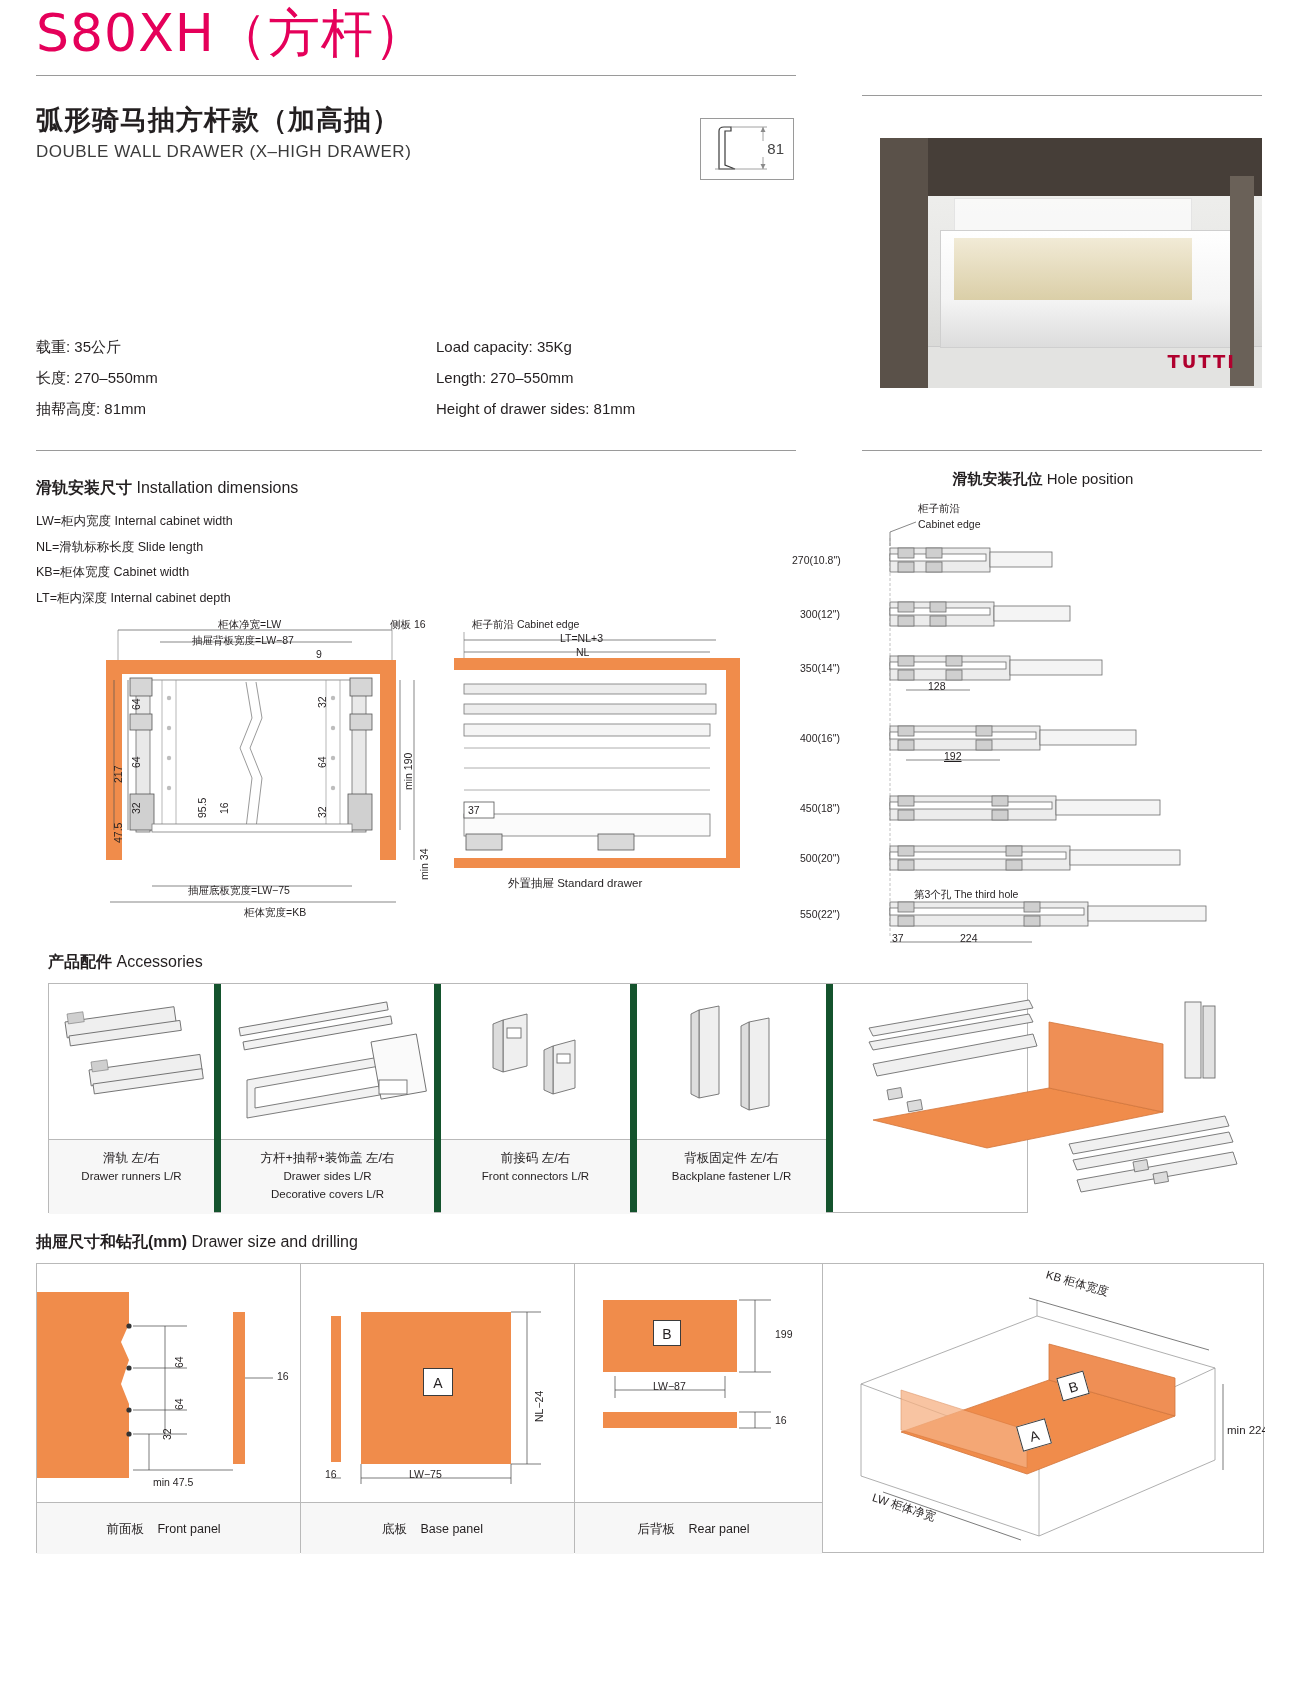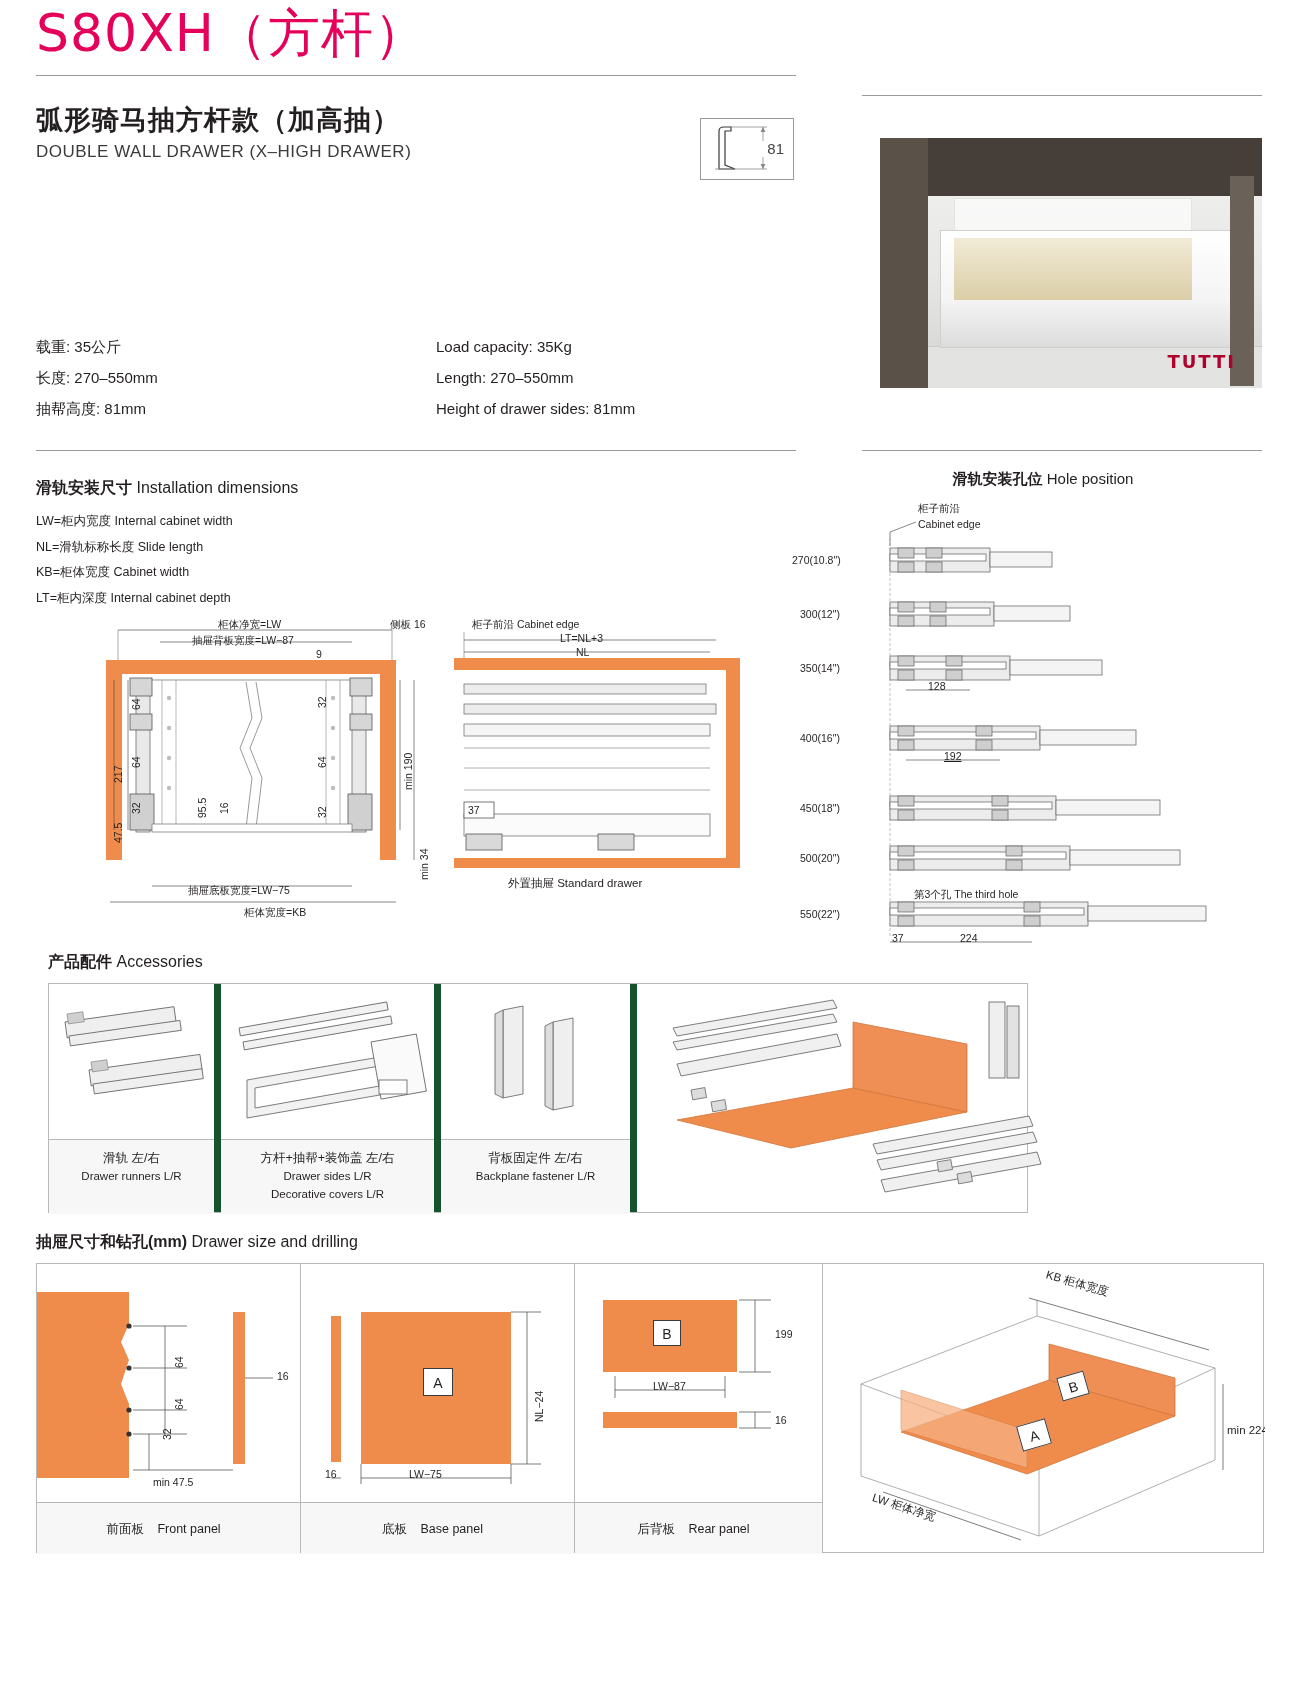--- a/index.html
+++ b/index.html
@@ -412,20 +412,38 @@
             </g>
           </svg>
         </div>
         <div class="acc-cap">
           <div class="zh">方杆+抽帮+装饰盖  左/右</div>
           <div>Drawer sides  L/R</div>
           <div>Decorative covers  L/R</div>
         </div>
       </div>
 
+      <div class="acc-cell" style="width:196px;">
+        <div class="acc-img">
+          <svg width="196" height="155" viewBox="0 0 196 155">
+            <g stroke="#6e6e6e" stroke-width="0.9" fill="#efefef">
+              <path d="M62 36 L86 30 L86 82 L62 88 Z"></path>
+              <path d="M62 36 L62 88 L52 84 L52 40 Z" fill="#dcdcdc"></path>
+              <rect x="66" y="44" width="14" height="10" fill="#ffffff"></rect>
+              <path d="M112 62 L134 56 L134 104 L112 110 Z"></path>
+              <path d="M112 62 L112 110 L103 106 L103 66 Z" fill="#dcdcdc"></path>
+              <rect x="116" y="70" width="13" height="9" fill="#ffffff"></rect>
+            </g>
+          </svg>
+        </div>
+        <div class="acc-cap">
+          <div class="zh">前接码  左/右</div>
+          <div>Front connectors  L/R</div>
+        </div>
+      </div>
 
       <div class="acc-cell" style="width:196px;">
         <div class="acc-img">
           <svg width="196" height="155" viewBox="0 0 196 155">
             <g stroke="#6e6e6e" stroke-width="0.9" fill="#efefef">
               <path d="M62 26 L82 22 L82 110 L62 114 Z"></path>
               <path d="M62 26 L62 114 L54 110 L54 30 Z" fill="#dddddd"></path>
               <path d="M112 38 L132 34 L132 122 L112 126 Z"></path>
               <path d="M112 38 L112 126 L104 122 L104 42 Z" fill="#dddddd"></path>
             </g>

